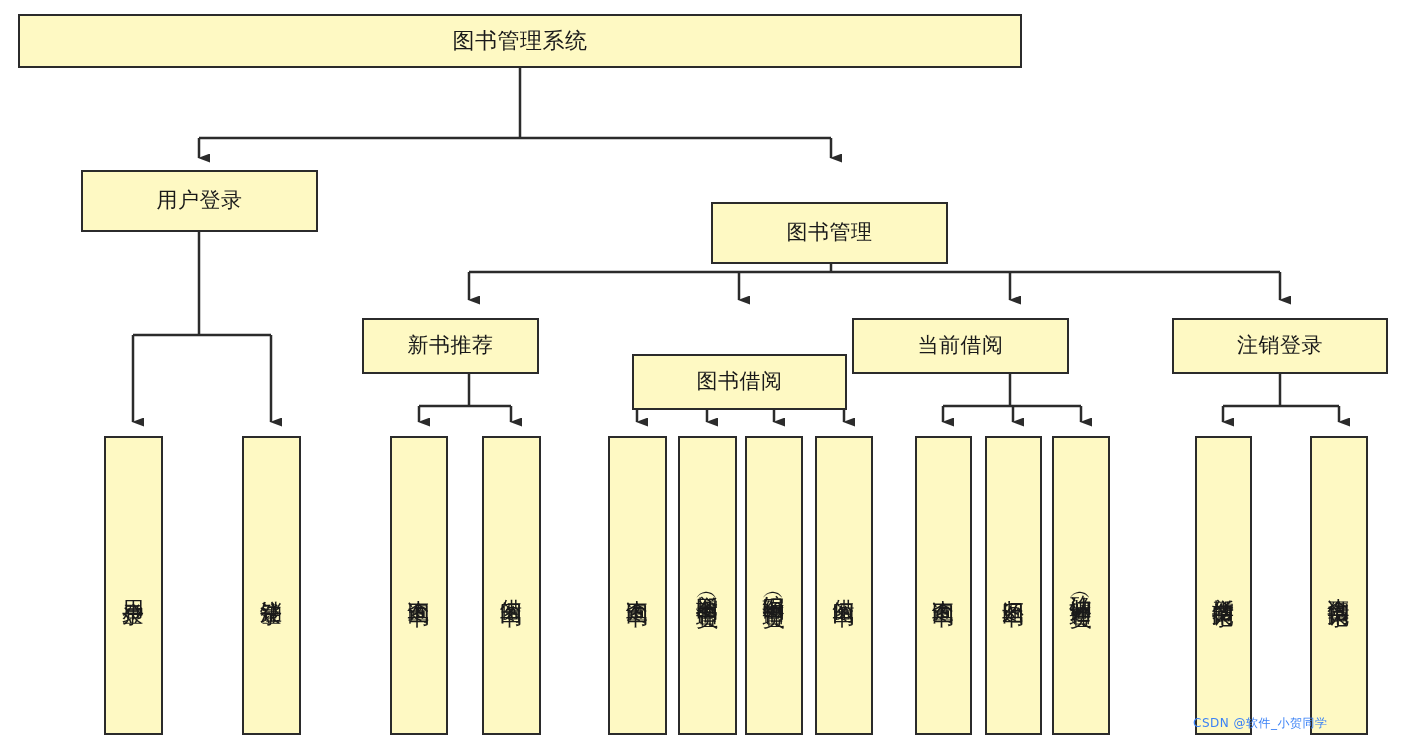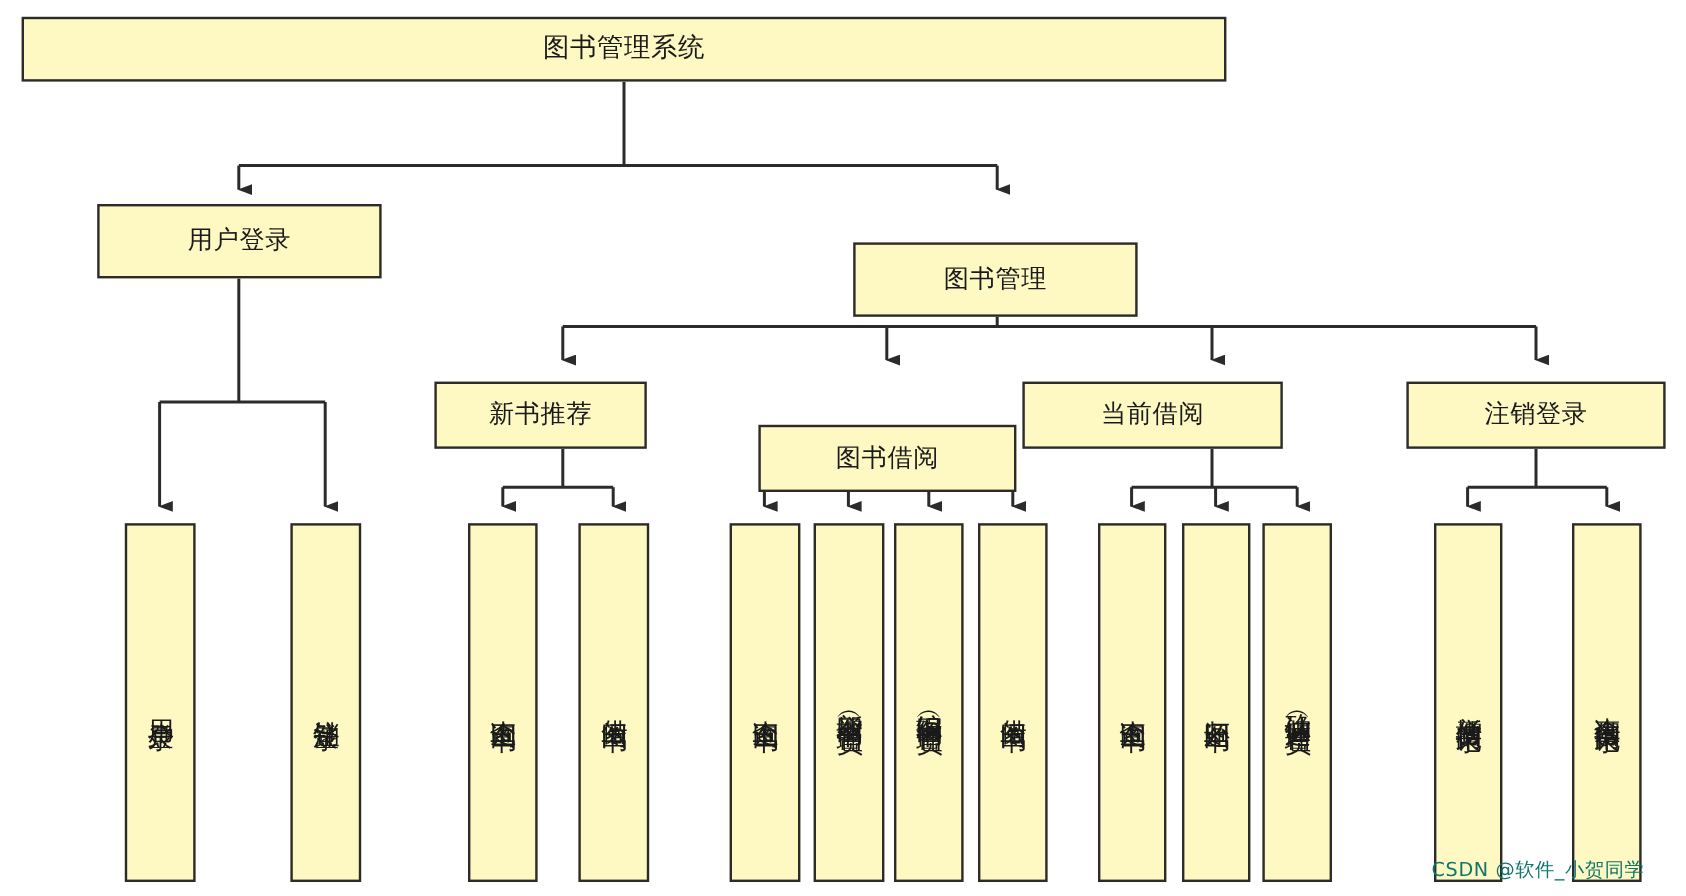--- a/index.html
+++ b/index.html
@@ -56,22 +56,22 @@
   .v-node .label {
     writing-mode: vertical-rl;
     text-orientation: upright;
     font-size: 22px;
     line-height: 1.05;
     letter-spacing: 2px;
     max-height: 272px;
   }
   .watermark {
     position: absolute;
-    font-size: 16px;
-    color: #0f766e;
+    font-size: 12px;
+    color: #3b82f6;
     white-space: nowrap;
     letter-spacing: 0.5px;
     font-family: "DejaVu Sans", "Liberation Sans", sans-serif;
   }
 </style>
 </head>
 <body>
 
 <div id="canvas">
 

